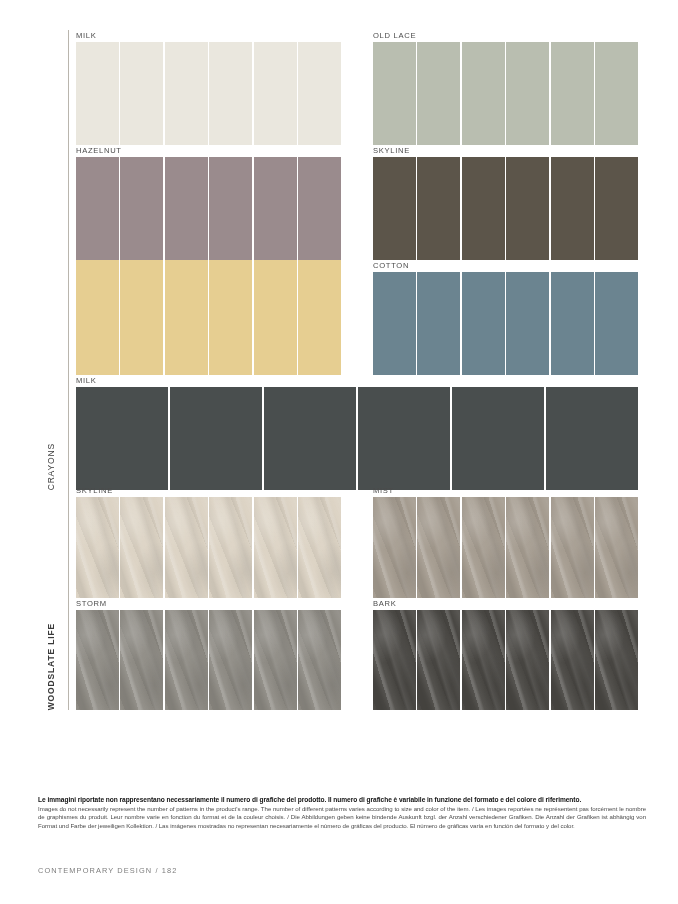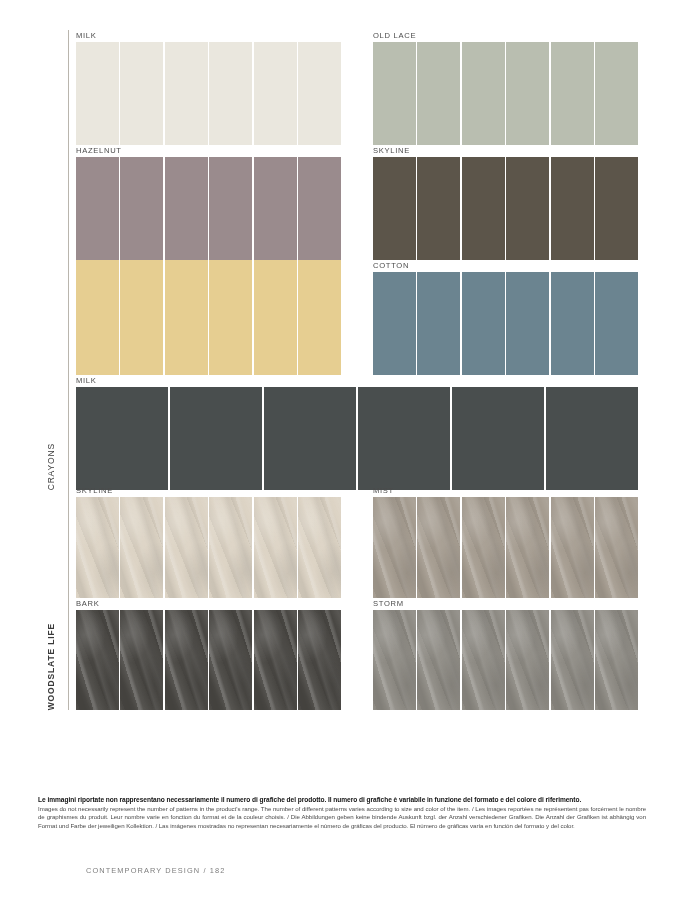--- a/index.html
+++ b/index.html
@@ -70,21 +70,21 @@
   .legal-title{
     font-size:6.6px;font-weight:bold;line-height:9px;color:#111;
     letter-spacing:-.05px;
   }
   .legal-body{
     font-size:6.1px;line-height:8.4px;color:#4a4a4a;
     letter-spacing:-.04px;margin-top:1px;text-align:justify;
   }
   #page-footer{
     position:absolute;left:38px;top:866px;
-    font-size:7.4px;letter-spacing:1.1px;color:#7d7d7d;margin-left:48px;
+    font-size:7.4px;letter-spacing:1.1px;color:#7d7d7d;
   }
 </style>
 </head>
 <body>
 
 <div class="page">
 
   <div class="section" id="section-crayons">
     <div class="sec-label">
       <span>CRAYONS</span>
@@ -203,39 +203,39 @@
               <div class="tile stone" style="background: rgb(165, 156, 144);"></div>
               <div class="tile stone" style="background: rgb(165, 156, 144);"></div>
               <div class="tile stone" style="background: rgb(165, 156, 144);"></div>
               <div class="tile stone" style="background: rgb(165, 156, 144);"></div>
               <div class="tile stone" style="background: rgb(165, 156, 144);"></div>
             </div>
           </div>
         </div>
         <div class="grid-row">
           <div class="group">
+            <div class="group-label">STORM</div>
+            <div class="tiles">
+              <div class="tile stone" style="background: rgb(141, 138, 131);"></div>
+              <div class="tile stone" style="background: rgb(141, 138, 131);"></div>
+              <div class="tile stone" style="background: rgb(141, 138, 131);"></div>
+              <div class="tile stone" style="background: rgb(141, 138, 131);"></div>
+              <div class="tile stone" style="background: rgb(141, 138, 131);"></div>
+              <div class="tile stone" style="background: rgb(141, 138, 131);"></div>
+            </div>
+          </div>
+          <div class="group">
             <div class="group-label">BARK</div>
             <div class="tiles">
               <div class="tile stone" style="background: rgb(74, 72, 68);"></div>
               <div class="tile stone" style="background: rgb(74, 72, 68);"></div>
               <div class="tile stone" style="background: rgb(74, 72, 68);"></div>
               <div class="tile stone" style="background: rgb(74, 72, 68);"></div>
               <div class="tile stone" style="background: rgb(74, 72, 68);"></div>
               <div class="tile stone" style="background: rgb(74, 72, 68);"></div>
-            </div>
-          </div>
-          <div class="group">
-            <div class="group-label">STORM</div>
-            <div class="tiles">
-              <div class="tile stone" style="background: rgb(141, 138, 131);"></div>
-              <div class="tile stone" style="background: rgb(141, 138, 131);"></div>
-              <div class="tile stone" style="background: rgb(141, 138, 131);"></div>
-              <div class="tile stone" style="background: rgb(141, 138, 131);"></div>
-              <div class="tile stone" style="background: rgb(141, 138, 131);"></div>
-              <div class="tile stone" style="background: rgb(141, 138, 131);"></div>
             </div>
           </div>
         </div>
       </div>
   </div>
 
   <div id="legal">
     <div class="legal-title">Le immagini riportate non rappresentano necessariamente il numero di grafiche del prodotto. Il numero di grafiche è variabile in funzione del formato e del colore di riferimento.</div>
     <div class="legal-body">Images do not necessarily represent the number of patterns in the product's range. The number of different patterns varies according to size and color of the item. / Les images reportées ne représentent pas forcément le nombre de graphismes du produit.  Leur nombre varie en fonction du format et de la couleur choisis. / Die Abbildungen geben keine bindende Auskunft bzgl. der Anzahl verschiedener Grafiken. Die Anzahl der Grafiken ist abhängig von Format und Farbe der jeweiligen Kollektion. / Las imágenes mostradas no representan necesariamente el número de gráficas del producto. El número de gráficas varía en función del formato y del color.</div>
   </div>

